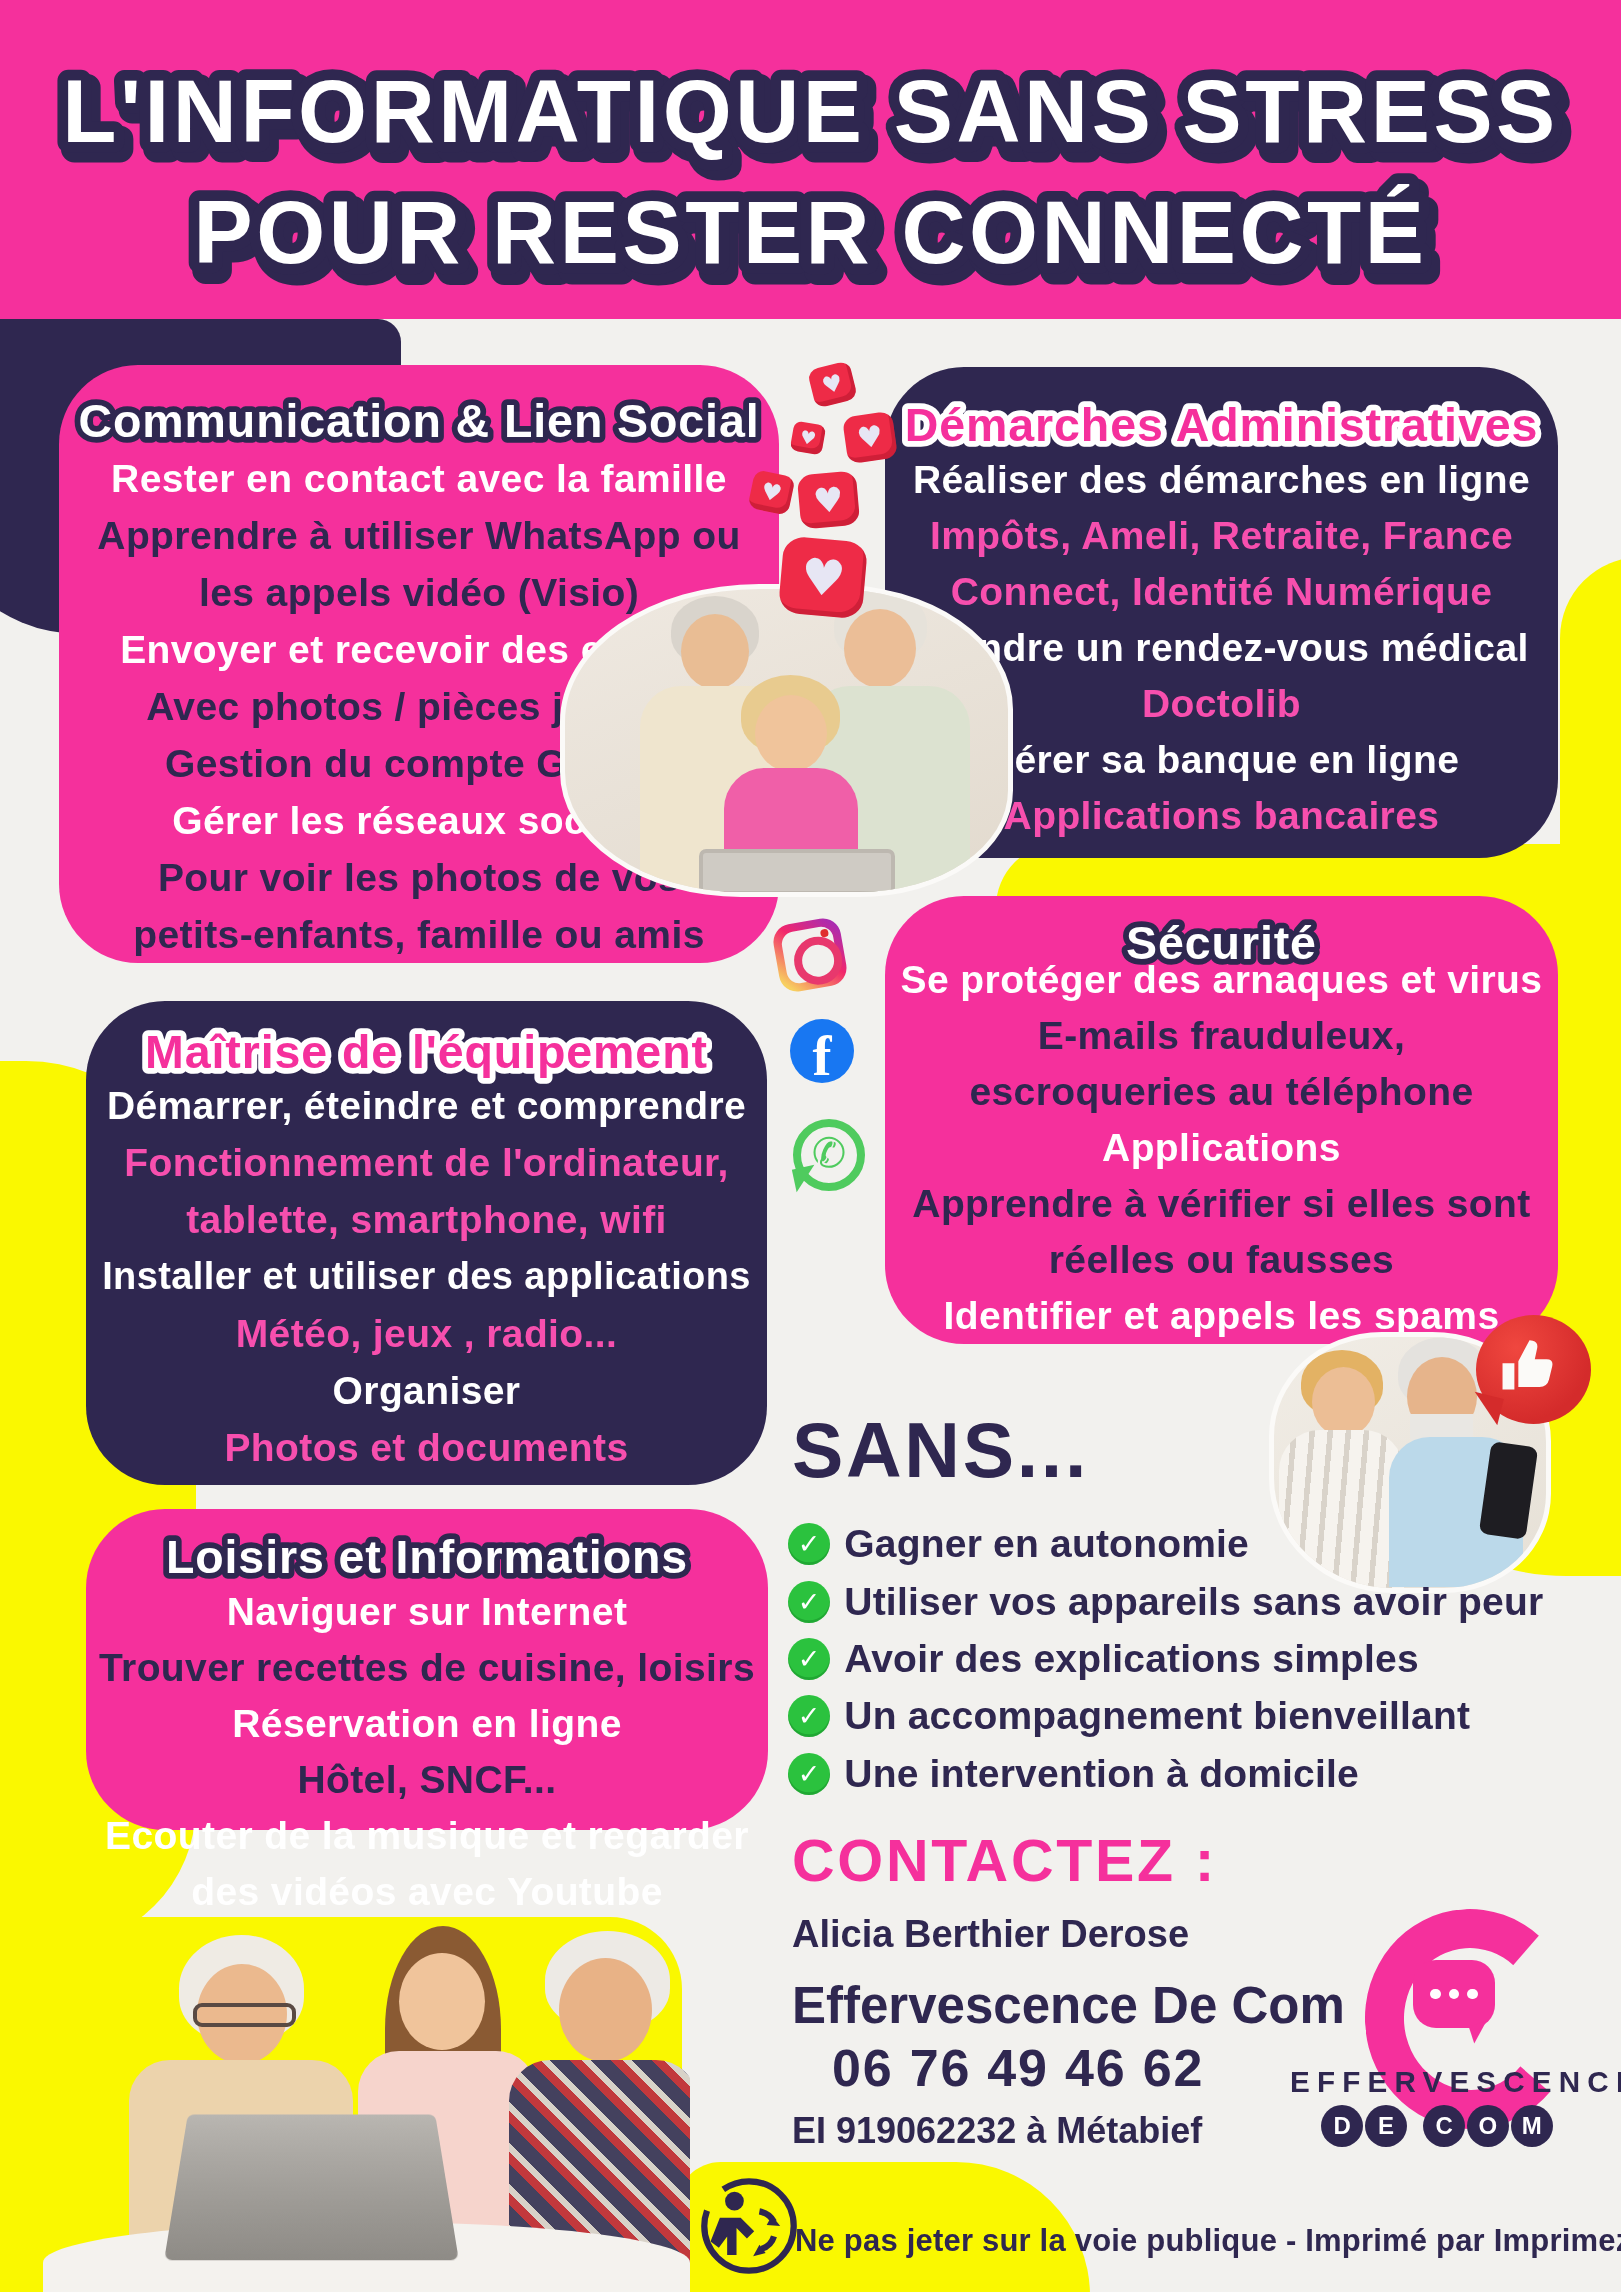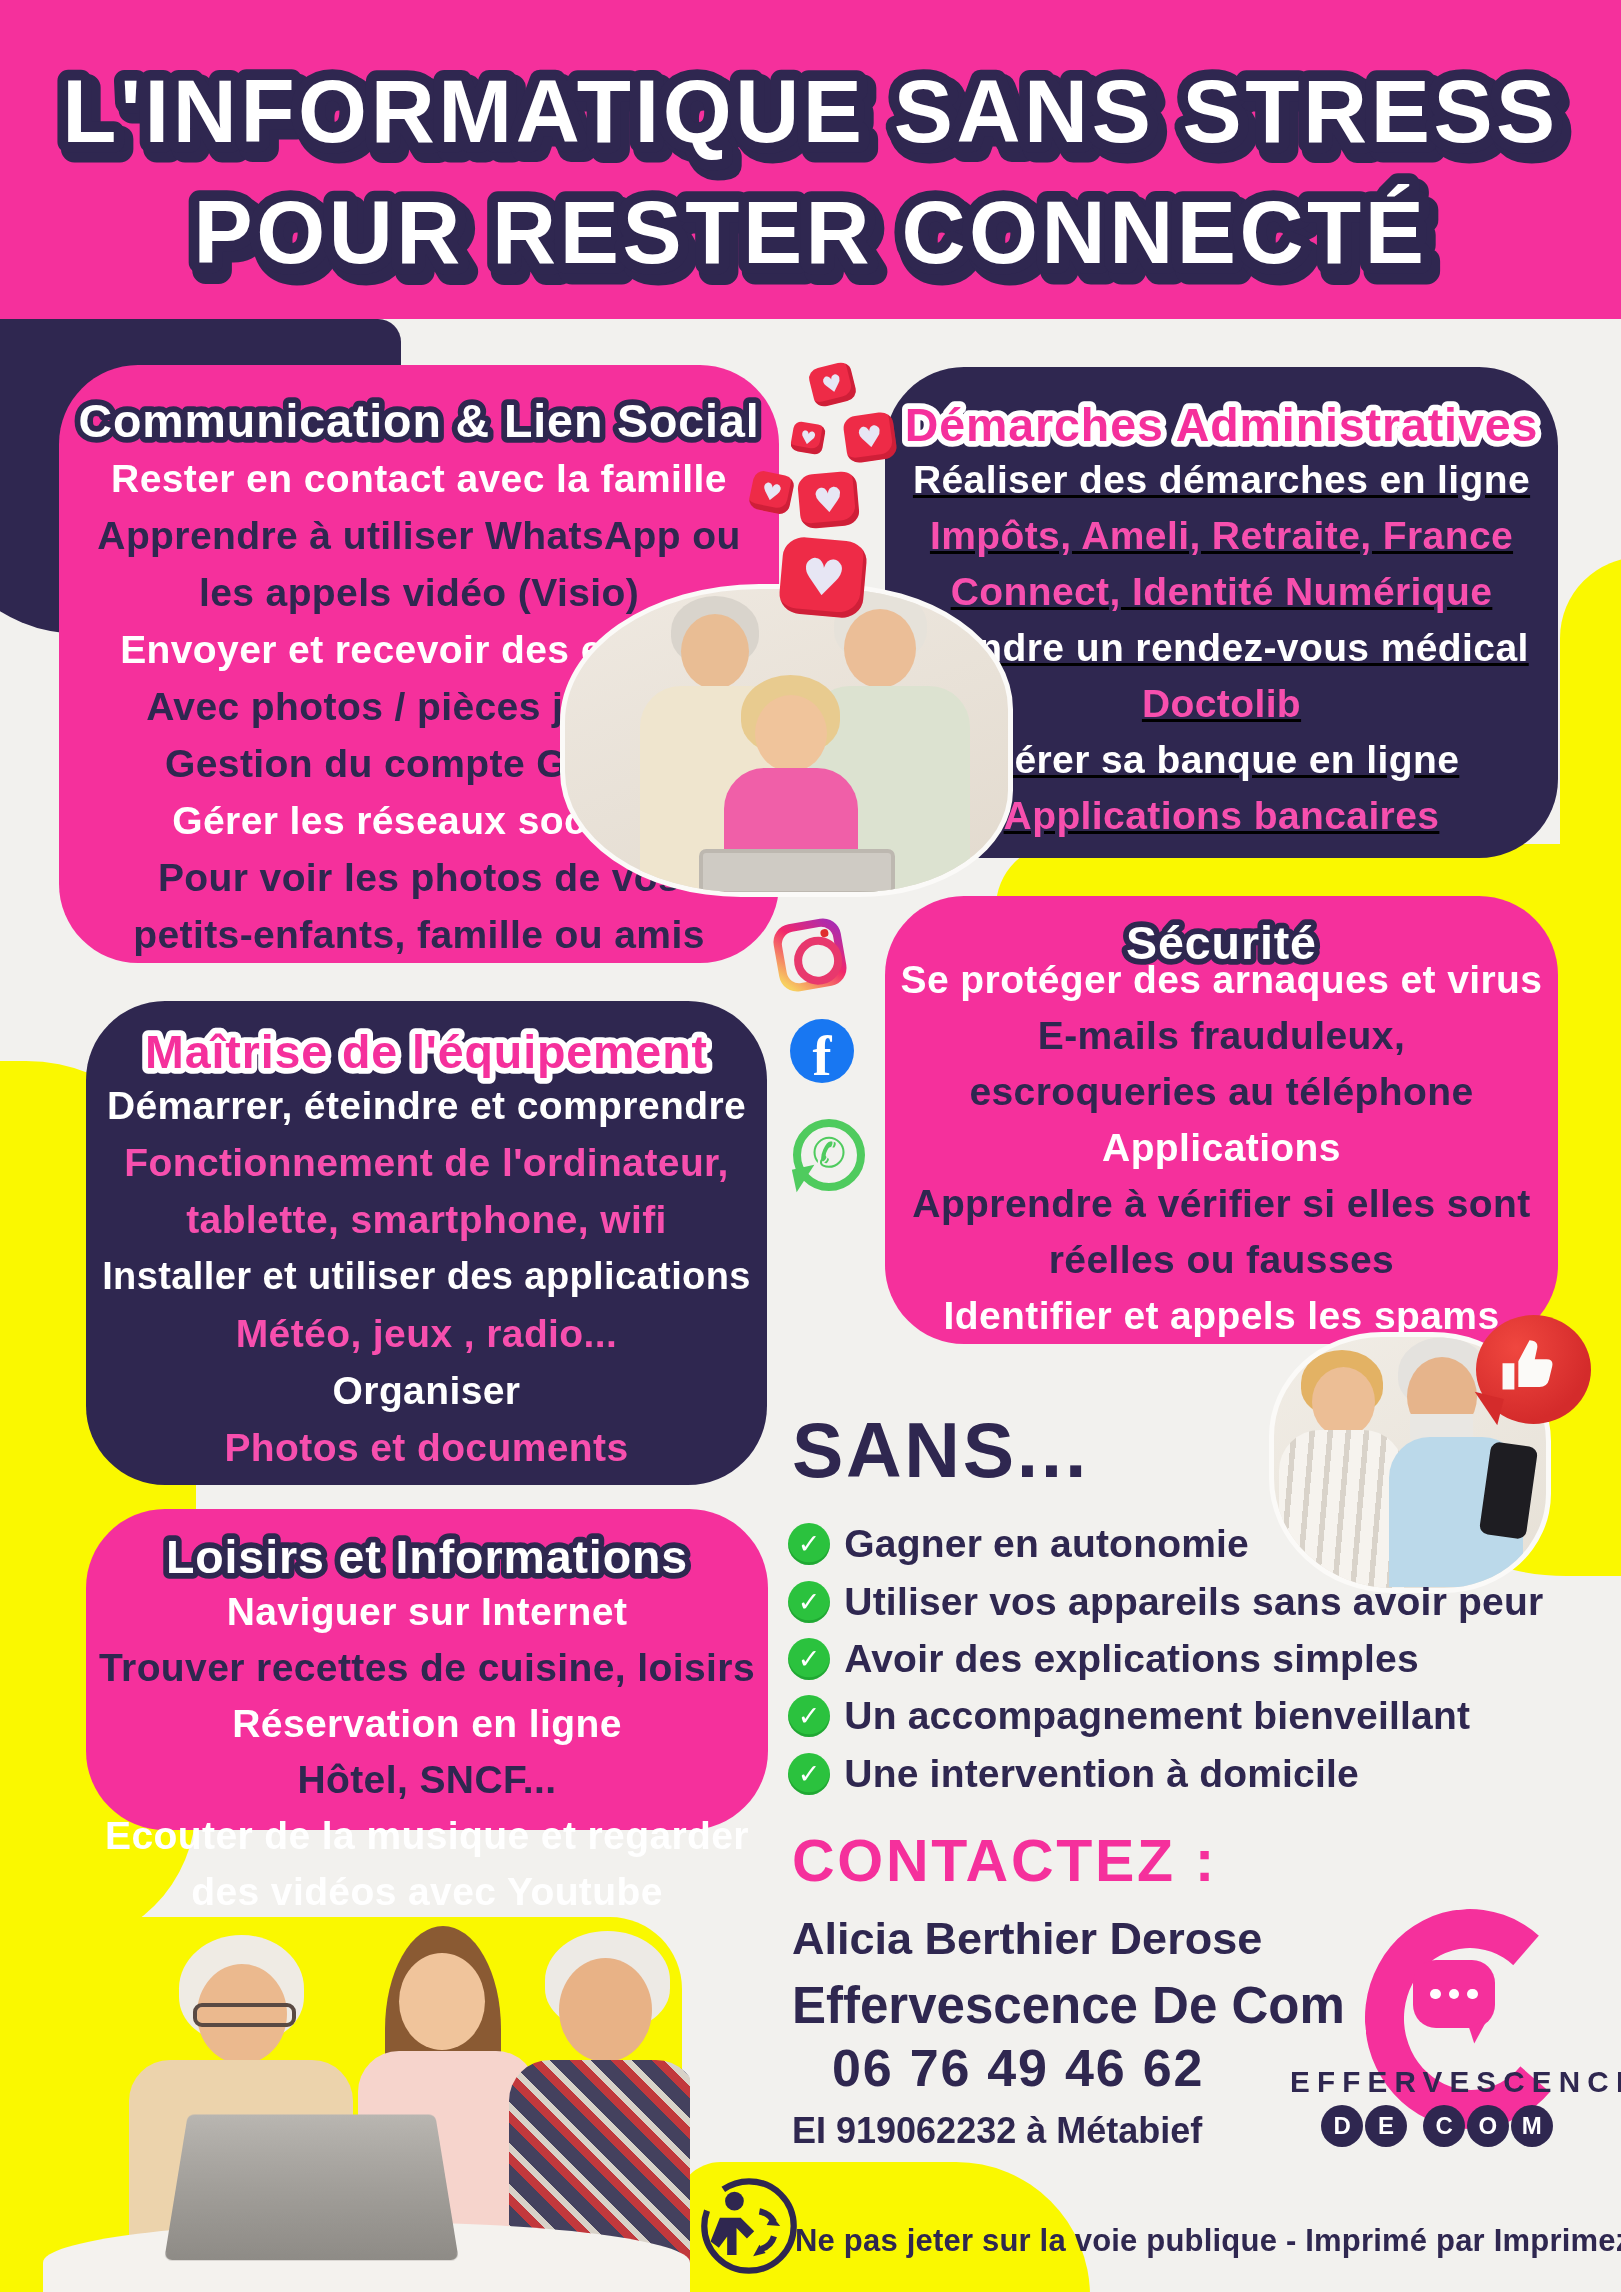--- a/index.html
+++ b/index.html
@@ -128,21 +128,21 @@
     <div class="line tw">Gérer les réseaux sociaux</div>
     <div class="line tn">Pour voir les photos de vos</div>
     <div class="line tn">petits-enfants, famille ou amis</div>
   </div>
 </div>
 
 <div class="abs card card-navy rows62" style="left:885px;top:367px;width:673px;height:491px;">
   <svg class="abs card-heading-svg" style="top:18px;" viewBox="0 0 752 86" width="673" height="77">
     <text class="hd-pink" x="50%" y="62">Démarches Administratives</text>
   </svg>
-  <div class="abs lines" style="top:85px;text-decoration:underline;">
+  <div class="abs lines" style="top:85px;">
     <div class="line tw">Réaliser des démarches en ligne</div>
     <div class="line tp">Impôts, Ameli, Retraite, France</div>
     <div class="line tp">Connect, Identité Numérique</div>
     <div class="line tw">Prendre un rendez-vous médical</div>
     <div class="line tp">Doctolib</div>
     <div class="line tw">Gérer sa banque en ligne</div>
     <div class="line tp">Applications bancaires</div>
   </div>
 </div>
 
@@ -268,21 +268,21 @@
   <div class="abs" style="left:211px;top:107px;width:47px;height:93px;background:#1E1D22;border-radius:9px;transform:rotate(8deg);"></div>
 </div>
 <div class="abs thumb-badge">
   <div class="tail"></div>
   <svg viewBox="0 0 60 60" style="position:absolute;left:16px;top:14.3px;width:79px;height:79px;">
     <path fill="#FBFAF8" d="M8 26h9v20H8z M20 44h16q6 0 7.3-5.6l2.4-10q1.2-5.4-4.2-5.4h-9l1.8-8.4q.9-4.6-3.4-5.6l-2.4-.5-8.5 16z"></path>
   </svg>
 </div>
 
 <div class="abs contact-h">CONTACTEZ :</div>
-<div class="abs contact-line" style="top:1913px;font-size:45px;">Alicia Berthier Derose</div>
+<div class="abs contact-line" style="top:1913px;font-size:38px;">Alicia Berthier Derose</div>
 <div class="abs contact-line" style="top:1976px;font-size:51px;">Effervescence De Com</div>
 <div class="abs contact-line" style="top:2038px;font-size:52px;letter-spacing:1.8px;margin-left:40px;">06 76 49 46 62</div>
 <div class="abs contact-line" style="top:2110px;font-size:36px;">EI 919062232 à Métabief</div>
 
 <div class="abs logo-c"></div>
 <div class="abs logo-bubble">
   <i></i>
     <i></i>
     <i></i>
   <div class="tail"></div>

